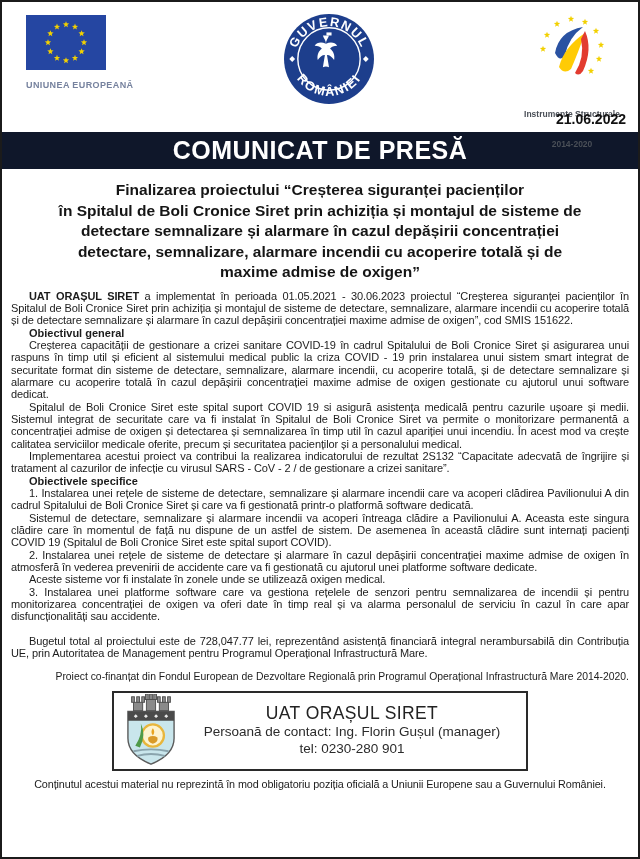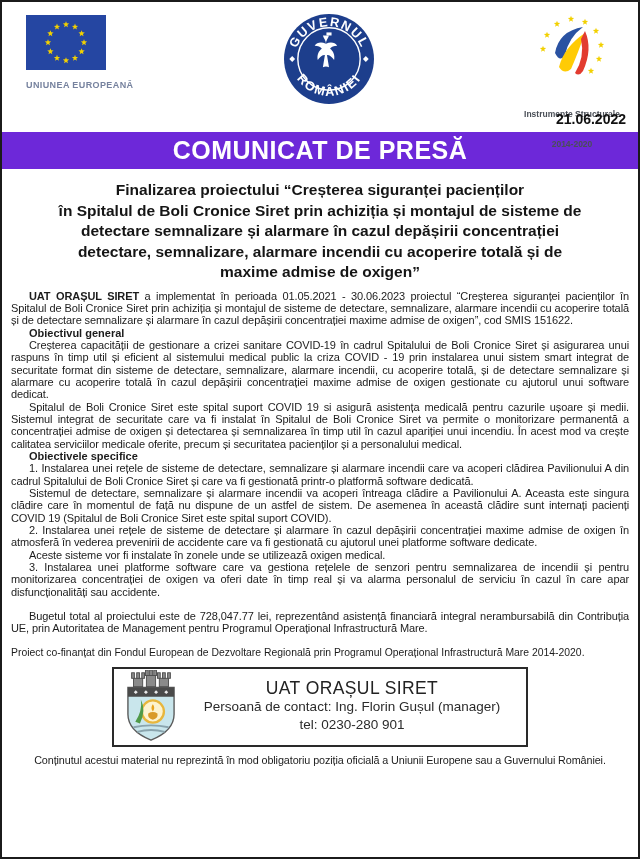--- a/index.html
+++ b/index.html
@@ -20,39 +20,39 @@
     padding:13px 16px 0 24px;height:94px;
   }
   .eu-block{width:110px;text-align:left;}
   .eu-label{font-size:9px;letter-spacing:.4px;color:#76829e;margin-top:6px;font-weight:bold;}
   .gov-block{margin-top:-2px;}
   .is-block{width:100px;text-align:center;}
   .is-label{font-size:8.5px;font-weight:bold;color:#4a4f57;line-height:10px;margin-top:20px;}
   .date-row{text-align:right;padding:2px 12px 5px 0;font-size:14px;font-weight:bold;color:#111;}
   
   .banner{
-    height:37px;background:#6d28d9;color:#fff;
+    height:37px;background:#0f172a;color:#fff;
     display:flex;align-items:center;justify-content:center;
     font-size:25px;font-weight:bold;letter-spacing:.5px;
   }
   
   .content{padding:8px 9px 0 9px;}
   .title-block{margin:3px 0 7px;}
   .title-line{
     text-align:center;font-weight:bold;font-size:15.5px;line-height:20.5px;
     white-space:nowrap;color:#151515;
   }
   p.body-p{
     margin:0;text-align:justify;text-indent:18px;
     font-size:11px;line-height:12.35px;letter-spacing:-0.1px;color:#1c1c1c;
   }
   p.body-h{margin:0;font-weight:bold;text-indent:18px;font-size:11px;line-height:12.35px;}
   .spacer{height:12px;}
   .cofinance{
-    margin:12px 0 9px;text-align:left;font-size:10.4px;color:#1c1c1c;text-indent:0;
+    margin:12px 0 9px;text-align:right;font-size:10.4px;color:#1c1c1c;text-indent:0;
   }
   
   .contact-box{
     width:416px;margin:3px auto 0;border:2px solid #2a2a2a;
     display:flex;align-items:center;gap:8px;
     padding:3px 10px 5px 8px;box-sizing:border-box;height:80px;background:#fff;
   }
   .contact-text{flex:1;text-align:center;color:#2b2b2b;}
   .contact-org{font-size:17.5px;letter-spacing:.4px;line-height:20px;color:#222;}
   .contact-line{font-size:13.5px;line-height:17.5px;}
@@ -147,20 +147,21 @@
       <div class="title-line">detectare semnalizare și alarmare în cazul depășirii concentrației</div>
       <div class="title-line">detectare, semnalizare, alarmare incendii cu acoperire totală și de</div>
       <div class="title-line">maxime admise de oxigen”</div>
     </div>
 
     <p class="body-p"><b>UAT ORAȘUL SIRET</b><span> a implementat în perioada  01.05.2021 - 30.06.2023 proiectul “Creșterea siguranței pacienților în Spitalul de Boli Cronice Siret prin achiziția și montajul de sisteme de detectare, semnalizare, alarmare incendii cu acoperire totală și de detectare semnalizare și alarmare în cazul depășirii concentrației maxime admise de oxigen”, cod SMIS 151622.</span></p>
 
     <p class="body-h">Obiectivul general</p>
     <p class="body-p">Creșterea capacității de gestionare a crizei sanitare COVID-19 în cadrul Spitalului de Boli Cronice Siret și asigurarea unui raspuns în timp util și eficient al sistemului medical public la criza COVID - 19 prin instalarea unui sistem smart integrat de securitate format din sisteme de detectare, semnalizare, alarmare incendii, cu acoperire totală, și de detectare semnalizare și alarmare cu acoperire totală în cazul depășirii concentrației maxime admise de oxigen gestionate cu ajutorul unui software dedicat.</p>
     <p class="body-p">Spitalul de Boli Cronice Siret este spital suport COVID 19 si asigură asistența medicală pentru cazurile ușoare și medii. Sistemul integrat de securitate care va fi instalat în Spitalul de Boli Cronice Siret va permite o monitorizare permanentă a concentrației admise de oxigen și detectarea și semnalizarea în timp util în cazul apariției unui incendiu. În acest mod va crește calitatea serviciilor medicale oferite, precum și securitatea pacienților și a personalului medical.</p>
+    <p class="body-p">Implementarea acestui proiect va contribui la realizarea indicatorului de rezultat 2S132 “Capacitate adecvată de îngrijire și tratament al cazurilor de infecție cu virusul SARS - CoV - 2 / de gestionare a crizei sanitare”.</p>
 
     <p class="body-h">Obiectivele specifice</p>
     <p class="body-p">1. Instalarea unei rețele de sisteme de detectare, semnalizare și alarmare incendii care va acoperi clădirea Pavilionului A din cadrul Spitalului de Boli Cronice Siret și care va fi gestionată printr-o platformă software dedicată.</p>
     <p class="body-p">Sistemul de detectare, semnalizare și alarmare incendii va acoperi întreaga clădire a Pavilionului A. Aceasta este singura clădire care în momentul de față nu dispune de un astfel de sistem. De asemenea în această clădire sunt internați pacienți COVID 19 (Spitalul de Boli Cronice Siret este spital suport COVID).</p>
     <p class="body-p">2. Instalarea unei rețele de sisteme de detectare și alarmare în cazul depășirii concentrației maxime admise de oxigen în atmosferă în vederea prevenirii de accidente care va fi gestionată cu ajutorul unei platforme software dedicate.</p>
     <p class="body-p">Aceste sisteme vor fi instalate în zonele unde se utilizează oxigen medical.</p>
     <p class="body-p">3. Instalarea unei platforme software care va gestiona rețelele de senzori pentru semnalizarea de incendii și pentru monitorizarea concentrației de oxigen va oferi date în timp real și va alarma personalul de serviciu în cazul în care apar disfuncționalități sau accidente.</p>
 
     <div class="spacer"></div>
     <p class="body-p">Bugetul total al proiectului este de 728,047.77 lei, reprezentând asistență financiară integral nerambursabilă din Contribuția UE, prin Autoritatea de Management pentru Programul Operațional Infrastructură Mare.</p>

